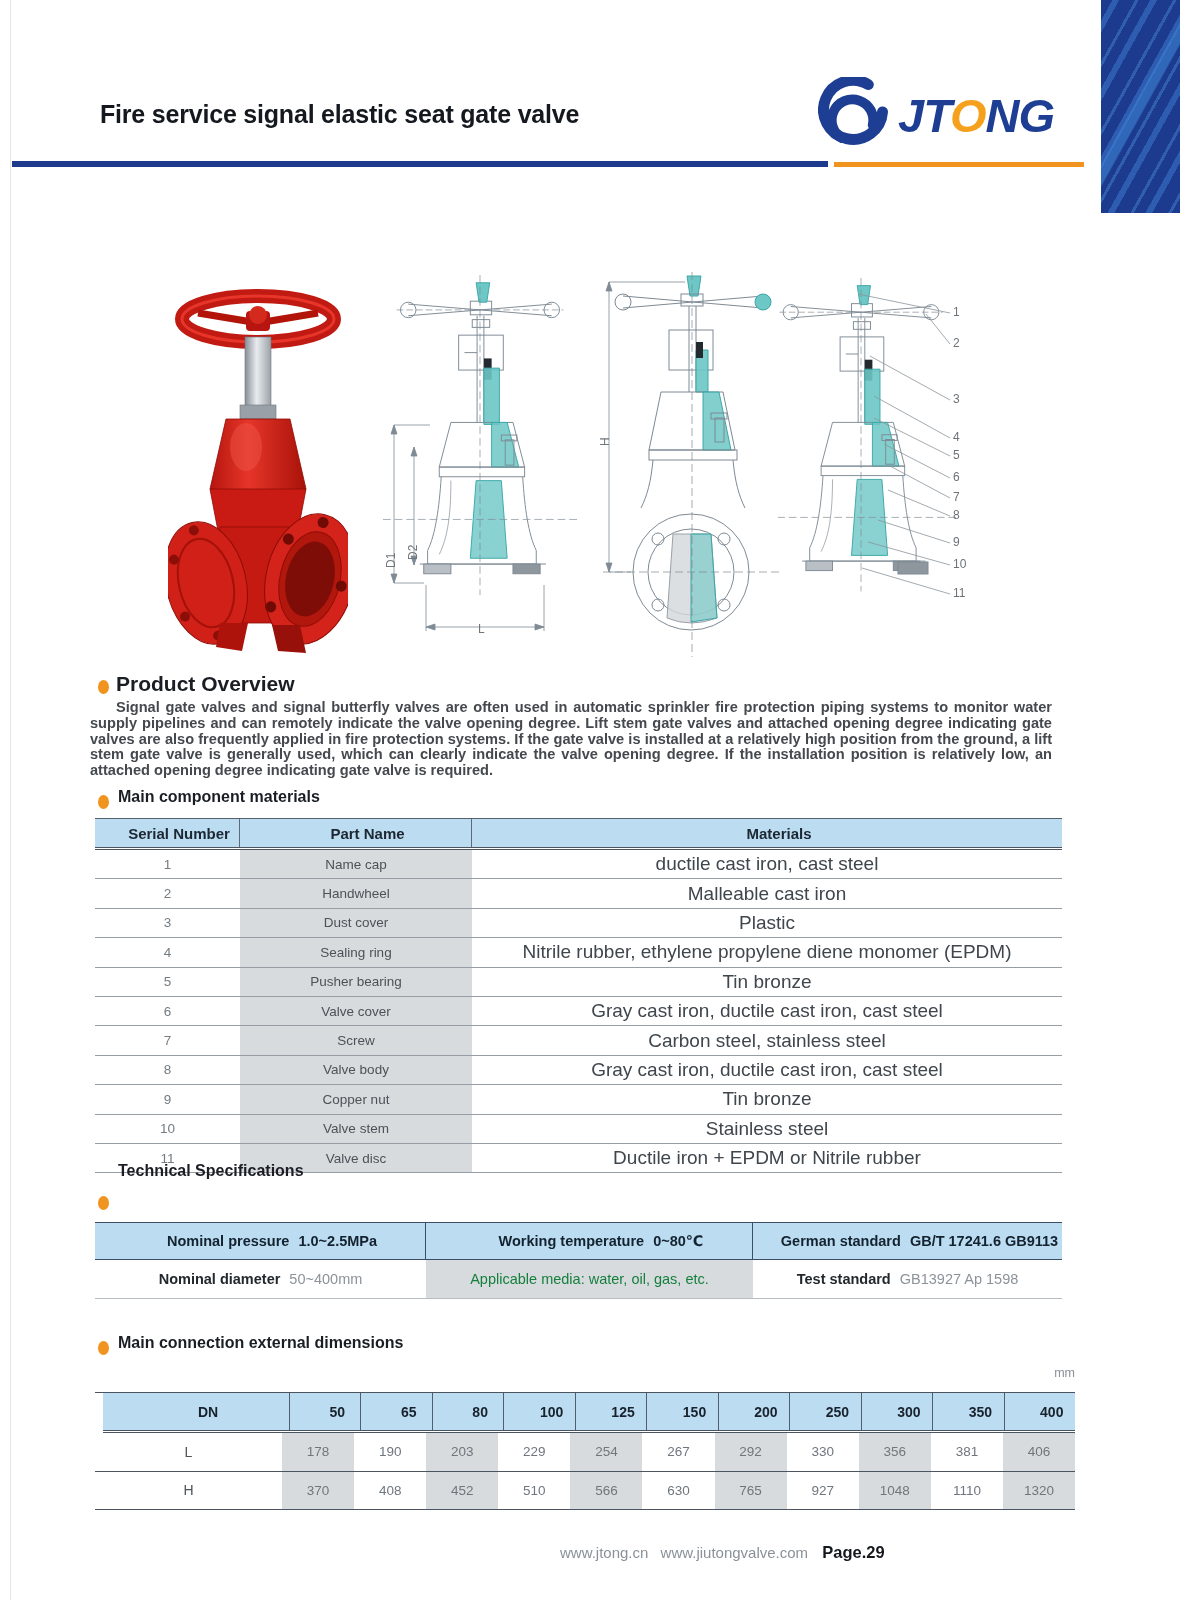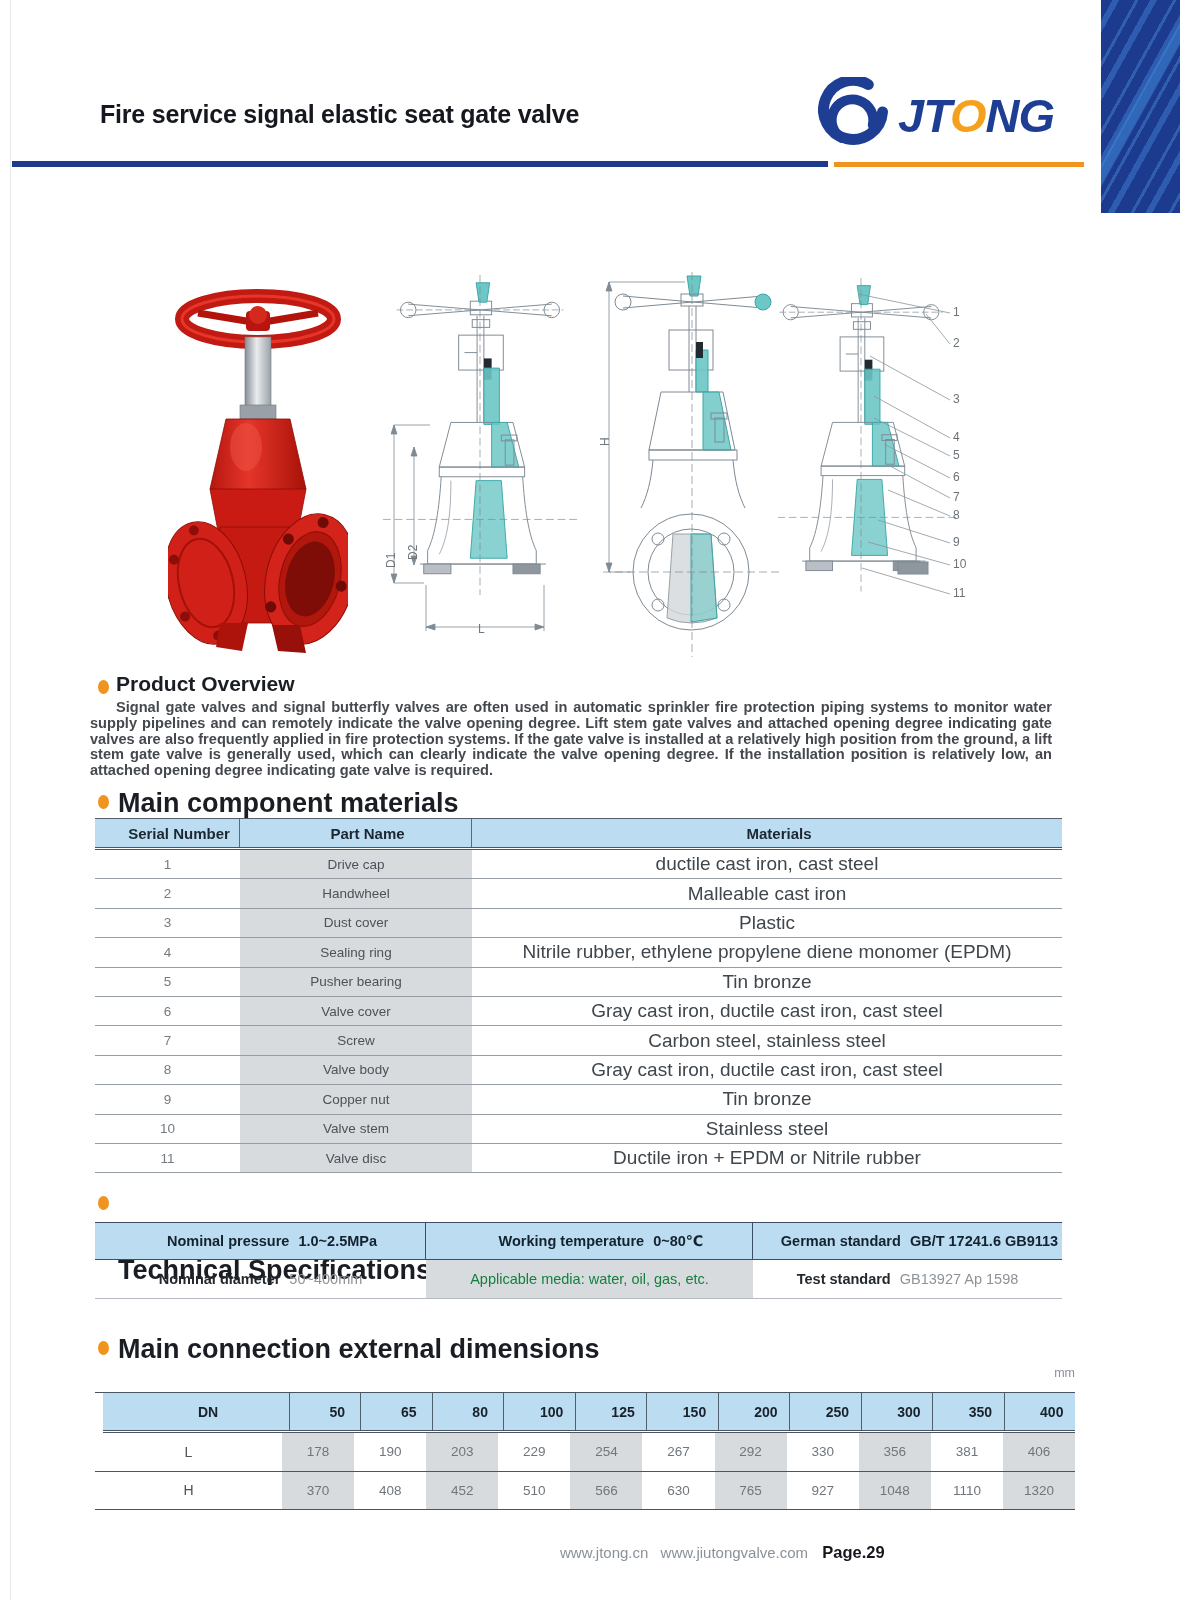--- a/index.html
+++ b/index.html
@@ -13,21 +13,21 @@
     background-image:
       linear-gradient(119deg, rgba(0,0,0,0) 46%, rgba(66,140,220,.55) 47%, rgba(66,140,220,.55) 52%, rgba(0,0,0,0) 53%),
       repeating-linear-gradient(119deg, rgba(0,0,0,0) 0 10px, rgba(60,120,205,.55) 10px 16px, rgba(0,0,0,0) 16px 30px, rgba(90,160,235,.35) 30px 33px);}
   #rule-blue{left:12px;top:161px;width:816px;height:6px;background:#1e3a8c;}
   #rule-orange{left:834px;top:162px;width:250px;height:5px;background:#f0941f;}
   #logo{left:818px;top:76px;width:260px;height:78px;display:flex;align-items:center;}
   #logo-text{font-size:47px;font-weight:bold;font-style:italic;color:#1d3e93;letter-spacing:-1px;line-height:1;}
   #logo-text .o{color:#f5a11d;}
   
   .bullet{width:11px;height:14px;border-radius:50%;background:#f0941f;display:inline-block;}
-  .sec-head{font-size:27px;font-weight:700;color:#1a1e24;}
+  .sec-head{font-size:16px;font-weight:700;color:#1a1e24;}
   
   #overview-body{left:90px;top:700px;width:962px;font-size:14.6px;line-height:15.8px;
      font-weight:600;color:#45494e;text-align:justify;text-indent:26px;}
   
   .tbl{box-sizing:border-box;}
   .blue-cell{background:#bcdcf2;padding-left:24px;}
   .gray-cell{background:#d8dbde;}
   
   #mat-table{left:95px;top:818px;width:967px;border-top:1px solid #55606a;}
   .m-row{display:flex;height:28.4px;border-bottom:1px solid #969da4;}
@@ -317,21 +317,21 @@
   <span class="bullet abs" style="left:98px;top:795px;"></span>
   <div class="abs sec-head" style="left:118px;top:788px;">Main component materials</div>
   <div class="abs tbl" id="mat-table">
       <div class="m-row head">
         <div class="m-c blue-cell m-c1">Serial Number</div>
         <div class="m-c blue-cell m-c2">Part Name</div>
         <div class="m-c blue-cell m-c3">Materials</div>
       </div>
       <div class="m-row body">
         <div class="m-c m-c1">1</div>
-        <div class="m-c m-c2 gray-cell">Drive cap</div>
+        <div class="m-c m-c2 gray-cell">Name cap</div>
         <div class="m-c m-c3">ductile cast iron, cast steel</div>
       </div>
       <div class="m-row body">
         <div class="m-c m-c1">2</div>
         <div class="m-c m-c2 gray-cell">Handwheel</div>
         <div class="m-c m-c3">Malleable cast iron</div>
       </div>
       <div class="m-row body">
         <div class="m-c m-c1">3</div>
         <div class="m-c m-c2 gray-cell">Dust cover</div>
@@ -373,21 +373,21 @@
         <div class="m-c m-c3">Stainless steel</div>
       </div>
       <div class="m-row body">
         <div class="m-c m-c1">11</div>
         <div class="m-c m-c2 gray-cell">Valve disc</div>
         <div class="m-c m-c3">Ductile iron + EPDM or Nitrile rubber</div>
       </div>
     </div>
 
   <span class="bullet abs" style="left:98px;top:1196px;"></span>
-  <div class="abs sec-head" style="left:118px;top:1255px;">Technical Specifications</div>
+  <div class="abs sec-head" style="left:118px;top:1162px;">Technical Specifications</div>
   <div class="abs tbl" id="spec-table">
       <div class="s-row s-row1">
         <div class="s-c blue-cell s-c1">
           <div class="lbl">Nominal pressure</div>
           <div class="val">1.0~2.5MPa</div>
         </div>
         <div class="s-c blue-cell s-c2">
           <div class="lbl">Working temperature</div>
           <div class="val">0~80℃</div>
         </div>

